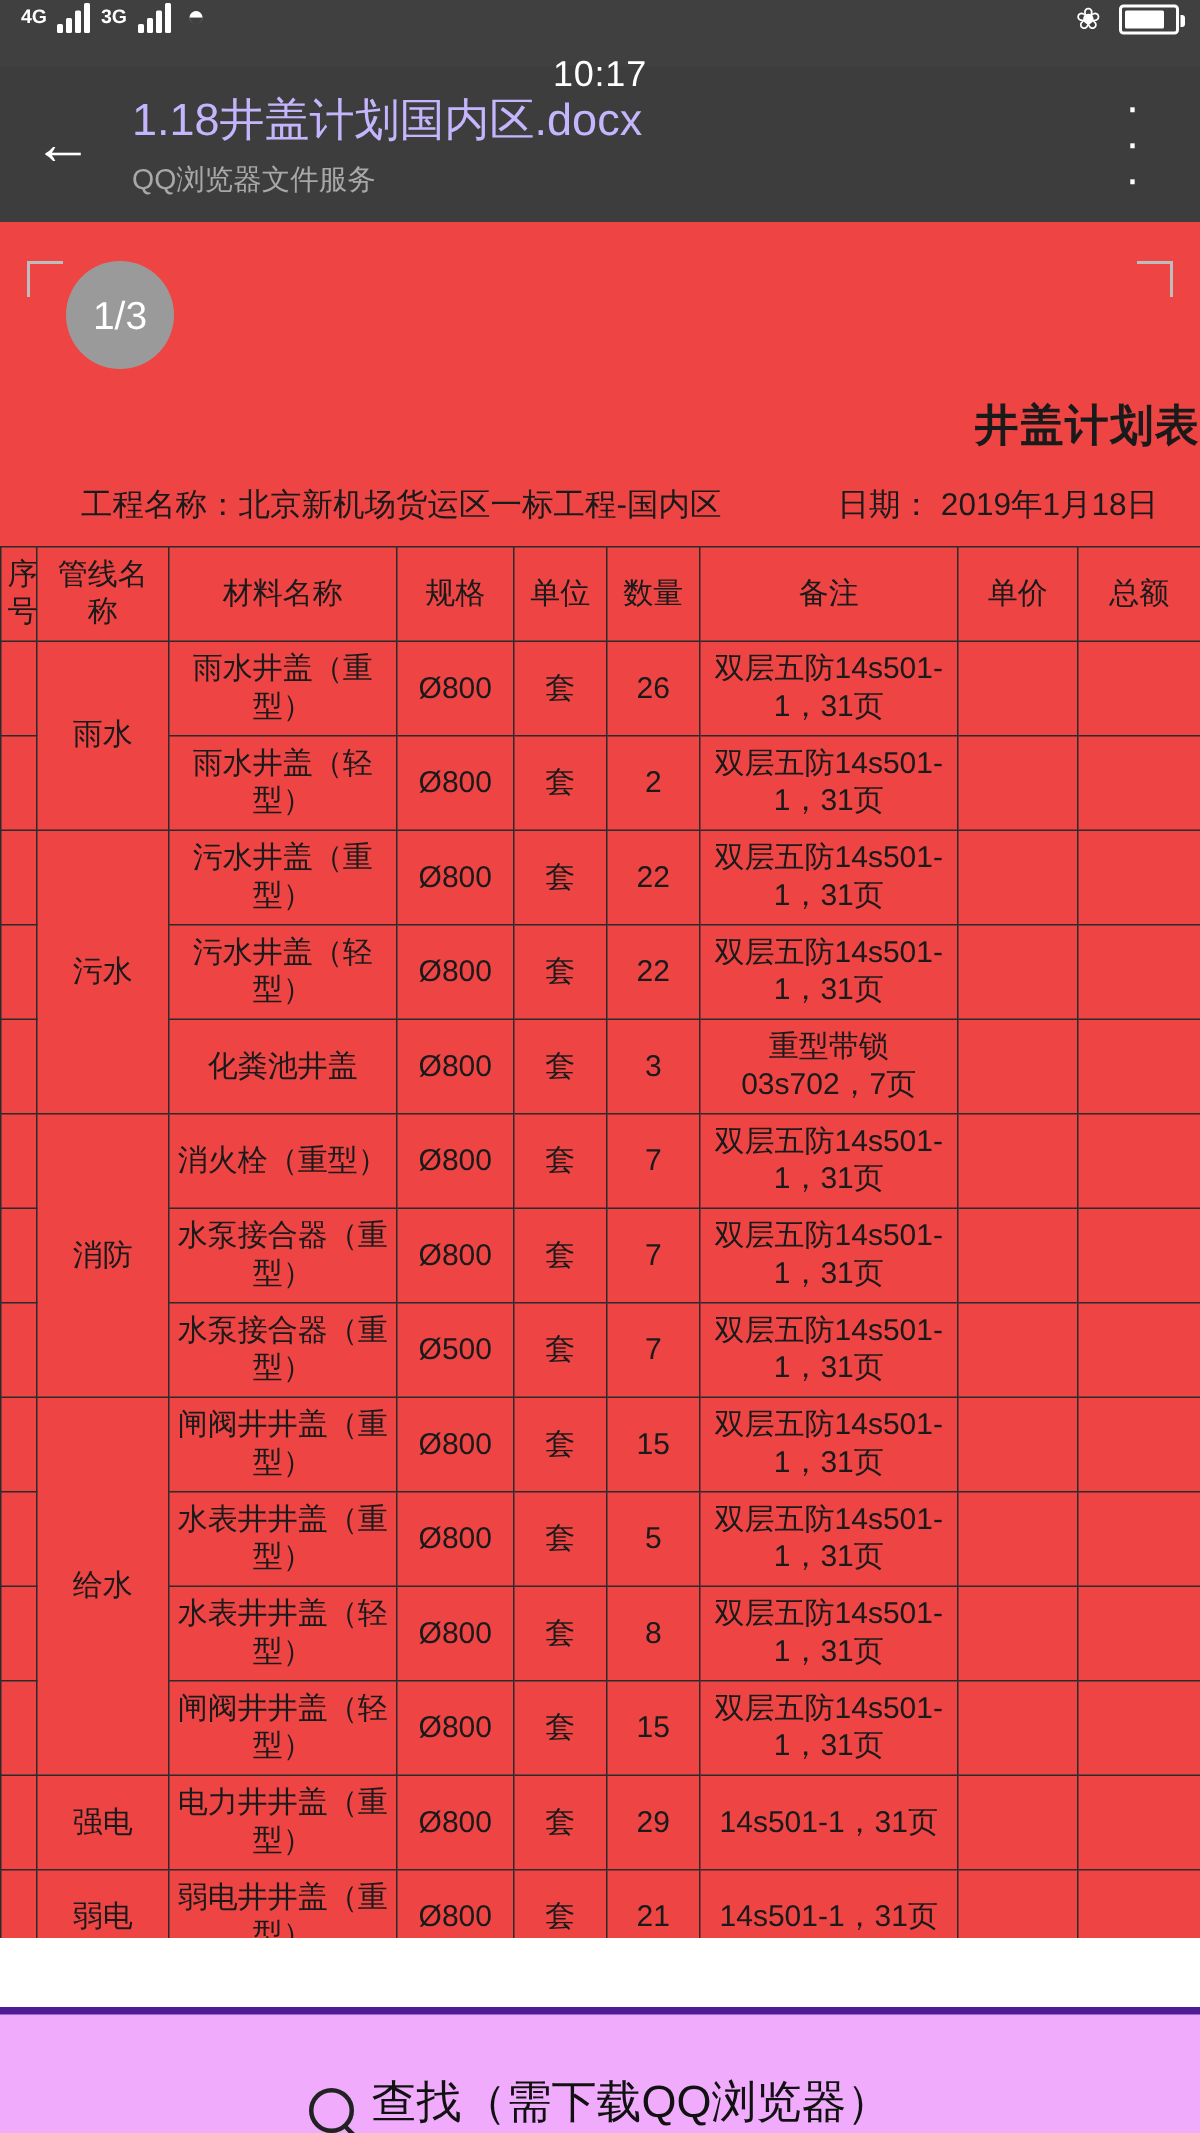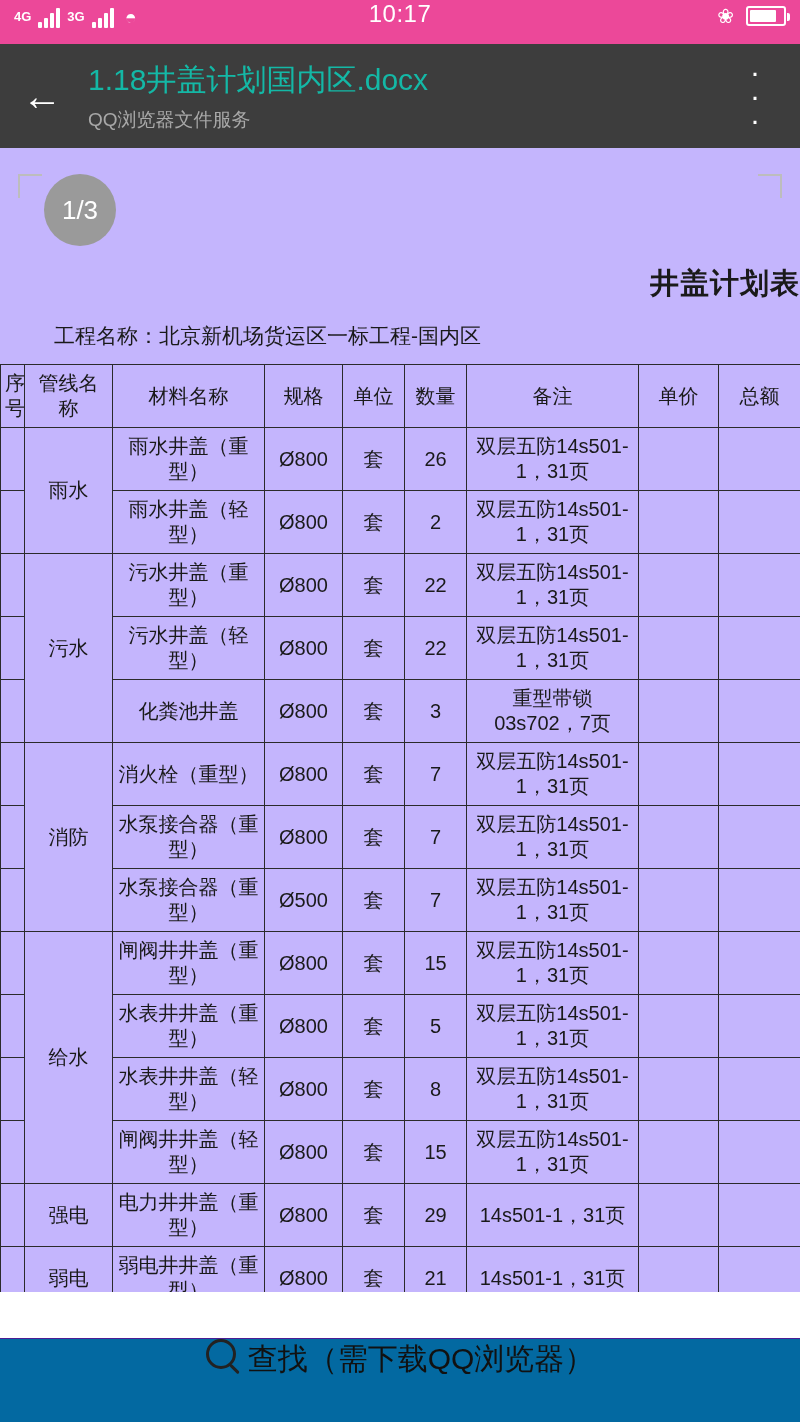--- a/index.html
+++ b/index.html
@@ -7,25 +7,25 @@
     width: 800px;
     height: 1422px;
     background: #ffffff;
     font-family: "Liberation Sans", sans-serif;
     overflow: hidden;
   }
 
   
   .statusbar {
     height: 44px;
-    background: #ec4899;
+    background: #404040;
     color: #fff;
     display: flex;
-    align-items: flex-end;
-    padding: 16px 14px;
+    align-items: flex-start;
+    padding: 0 14px;
     font-size: 22px;
     position: relative;
   }
   .sb-left { display: flex; align-items: center; gap: 7px; }
   .net-tag {
     font-size: 13px;
     line-height: 1;
     font-weight: bold;
     align-self: flex-start;
     margin-top: 4px;
@@ -89,21 +89,21 @@
     width: 56px;
     font-size: 40px;
     line-height: 1;
     color: #fff;
     flex: none;
     text-align: left;
   }
   .titlewrap { flex: 1; padding-left: 10px; overflow: hidden; }
   .doc-title {
     font-size: 30px;
-    color: #14b8a6;
+    color: #c4b5fd;
     white-space: nowrap;
     overflow: hidden;
     text-overflow: ellipsis;
   }
   .doc-sub {
     font-size: 19px;
     color: #a8a8a8;
     margin-top: 6px;
   }
   .kebab {
@@ -113,21 +113,21 @@
     line-height: 0.8;
     color: #fff;
     flex: none;
     letter-spacing: 0;
   }
   .kebab span { display: block; }
 
   
   .pagearea {
     position: relative;
-    background: #c4b5fd;
+    background: #ef4444;
     height: 1190px;
     overflow: hidden;
     text-decoration: underline;
   }
   
   .corner {
     position: absolute;
     width: 24px; height: 24px;
     border-color: #bdbdbd;
     border-style: solid;
@@ -196,24 +196,24 @@
 
   .page-fade {
     position: absolute;
     left: 0; right: 0; bottom: 0; height: 46px;
     background: #fff;
   }
 
   
   .bottombar {
     height: 84px;
-    background: #0369a1;
-    border-top: 1px solid #4c1d95;
-    display: flex;
-    align-items: flex-start;
+    background: #f0abfc;
+    border-top: 5px solid #4c1d95;
+    display: flex;
+    align-items: flex-end;
     justify-content: center;
     gap: 12px;
   }
   .search-glyph {
     width: 30px; height: 30px;
     border: 3px solid #222;
     border-radius: 50%;
     position: relative;
     display: inline-block;
   }
@@ -274,20 +274,21 @@
 <div class="pagearea">
   <div class="corner tl"></div>
   <div class="corner tr"></div>
 
   <div class="page-badge">1/3</div>
 
   <div class="doc-body">
     <div class="tbl-title">井盖计划表</div>
     <div class="meta-row">
       <span>工程名称：北京新机场货运区一标工程-国内区</span>
+      <span>日期： 2019年1月18日</span>
     </div>
 
     <table class="plan">
       <colgroup>
         <col class="col-no">
           <col class="col-group">
           <col class="col-name">
           <col class="col-spec">
         <col class="col-unit">
           <col class="col-qty">

